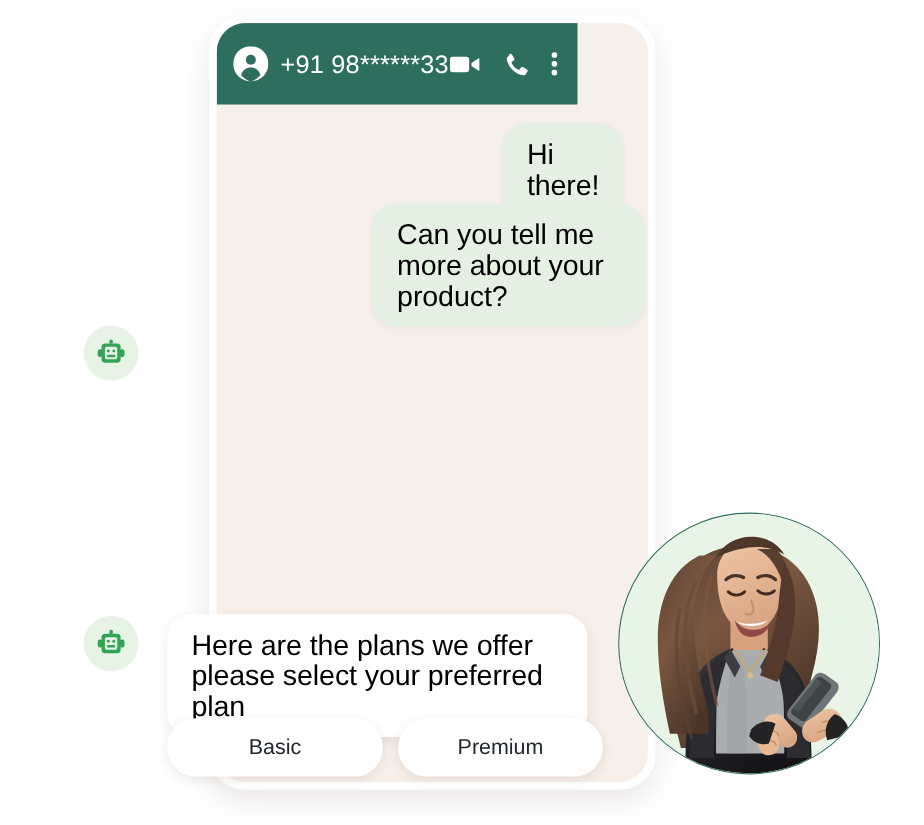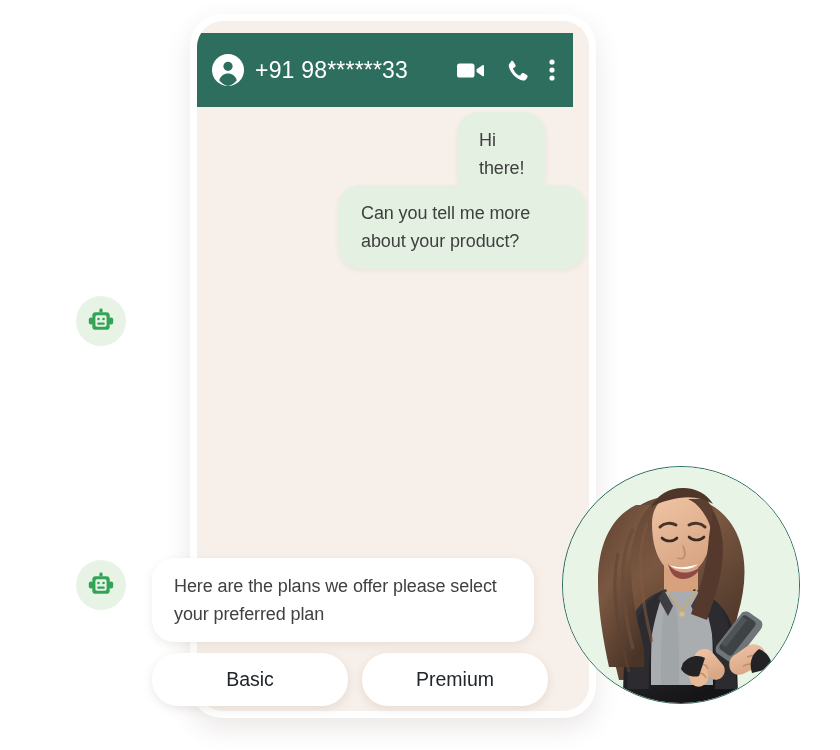--- a/index.html
+++ b/index.html
@@ -42,27 +42,26 @@
     background: #f7efe9;
     border-radius: 26px;
     overflow: hidden;
   }
 
   
   .chat-header {
     position: absolute;
     left: 0;
     top: 0;
-    width: 376px;
+    width: 328px;
     height: 74px;
     background: #2e6e5e;
     display: flex;
     align-items: center;
     padding: 0 18px 0 15px;
-    margin-top: 12px;
   }
 
   .avatar-icon {
     width: 32px;
     height: 32px;
     flex: 0 0 32px;
     display: block;
   }
 
   .contact-name {
@@ -92,23 +91,23 @@
     height: 616px;
   }
 
   .row {
     position: absolute;
     display: flex;
     align-items: flex-start;
   }
 
   .bubble {
-    font-size: 18px;
+    font-size: 26px;
     line-height: 28px;
-    color: #404040;
+    color: #000000;
     padding: 14px 22px;
     letter-spacing: -0.1px;
   }
 
   .bubble.out {
     background: #e4f1e2;
     border-radius: 22px;
     box-shadow: 0 2px 4px rgba(120, 100, 90, 0.07);
   }
 

